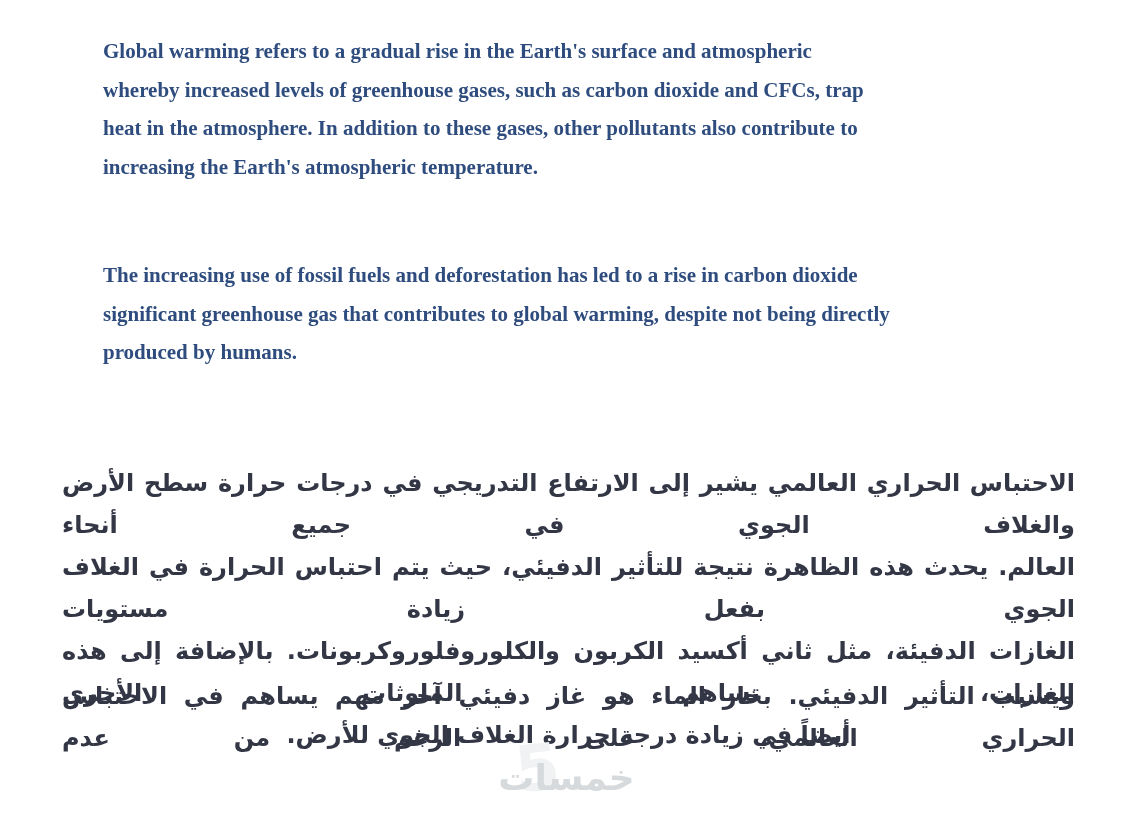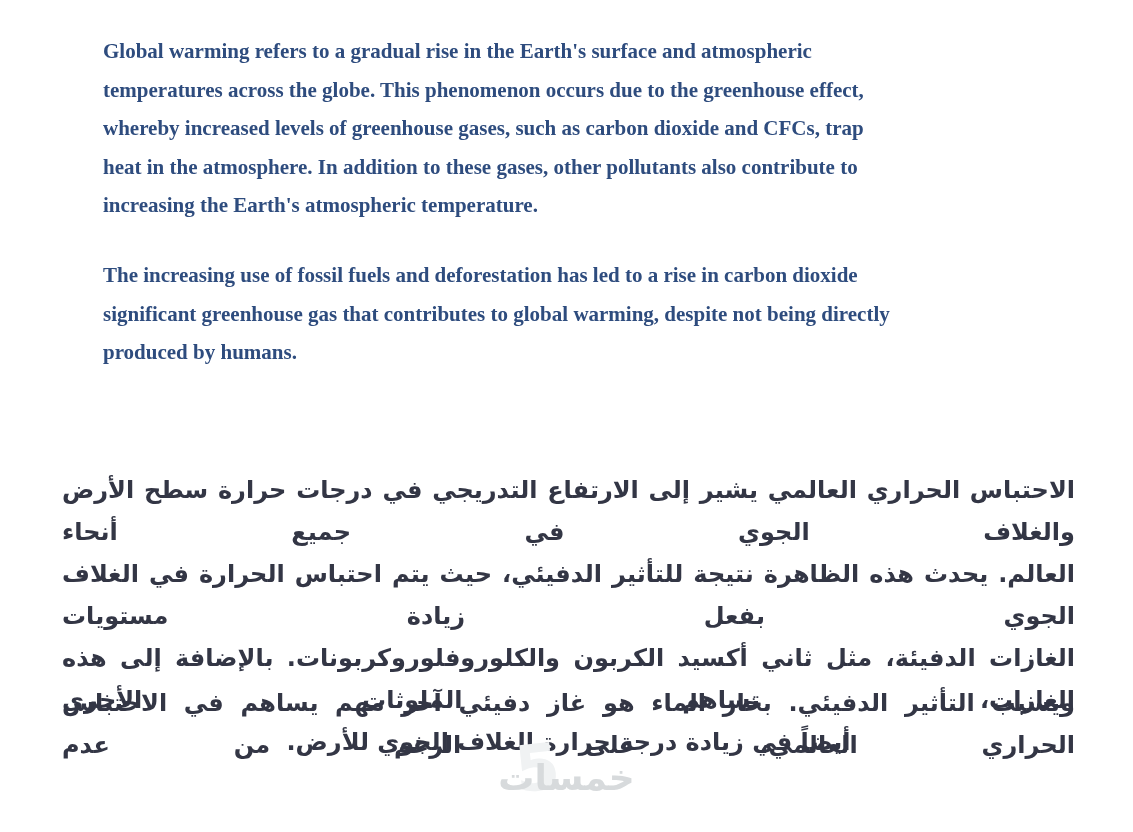--- a/index.html
+++ b/index.html
@@ -30,21 +30,20 @@
   
   .p-ar{
     position:absolute;
     left:62px;right:58px;
     direction:rtl;
     font-family:"DejaVu Sans", sans-serif;
     font-weight:bold;
     font-size:24px;
     line-height:42px;
     color:#333645;
-    margin-top:7px;
   }
   #ar-para-1{top:462px;}
   #ar-para-2{top:675px;}
   .p-ar .line{
     text-align:justify;
     text-align-last:justify;
   }
   .p-ar .line.center{
     text-align:center;
     text-align-last:center;
@@ -83,21 +82,20 @@
     letter-spacing:1px;
   }
 </style>
 </head>
 <body>
 
 <div class="page">
 
   <div class="p-en" id="en-para-1">
     <div class="line">Global warming refers to a gradual rise in the Earth's surface and atmospheric</div>
-    <div class="line">temperatures across the globe. This phenomenon occurs due to the greenhouse effect,</div>
     <div class="line">whereby increased levels of greenhouse gases, such as carbon dioxide and CFCs, trap</div>
     <div class="line">heat in the atmosphere. In addition to these gases, other pollutants also contribute to</div>
     <div class="line">increasing the Earth's atmospheric temperature.</div>
   </div>
 
   <div class="p-en" id="en-para-2">
     <div class="line">The increasing use of fossil fuels and deforestation has led to a rise in carbon dioxide</div>
     <div class="line">significant greenhouse gas that contributes to global warming, despite not being directly</div>
     <div class="line">produced by humans.</div>
   </div>

